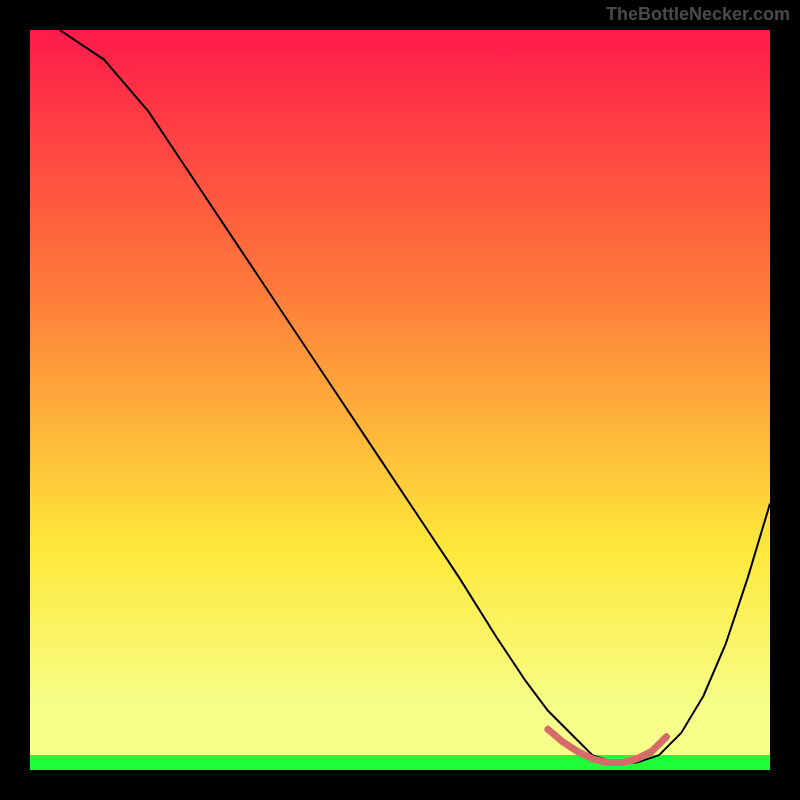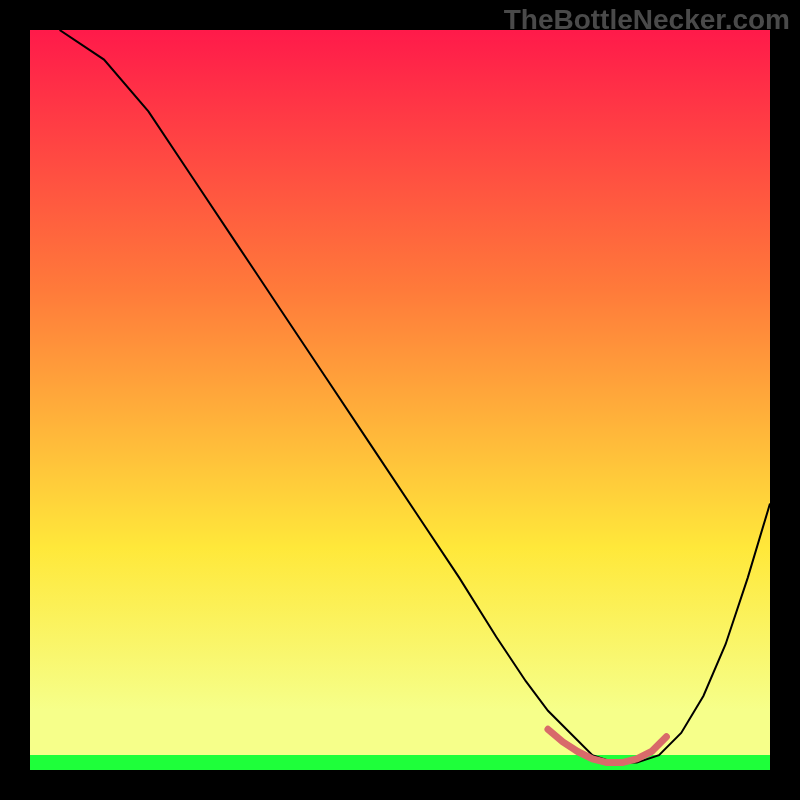--- a/index.html
+++ b/index.html
@@ -14,21 +14,21 @@
     position: relative;
     width: 800px;
     height: 800px;
     background: #000;
   }
   .watermark {
     position: absolute;
     top: 4px;
     right: 10px;
     color: #4a4a4a;
-    font-size: 28px;
+    font-size: 18px;
     font-weight: bold;
     z-index: 10;
   }
   .plot-area {
     position: absolute;
     left: 30px;
     top: 30px;
     width: 740px;
     height: 740px;
   }

